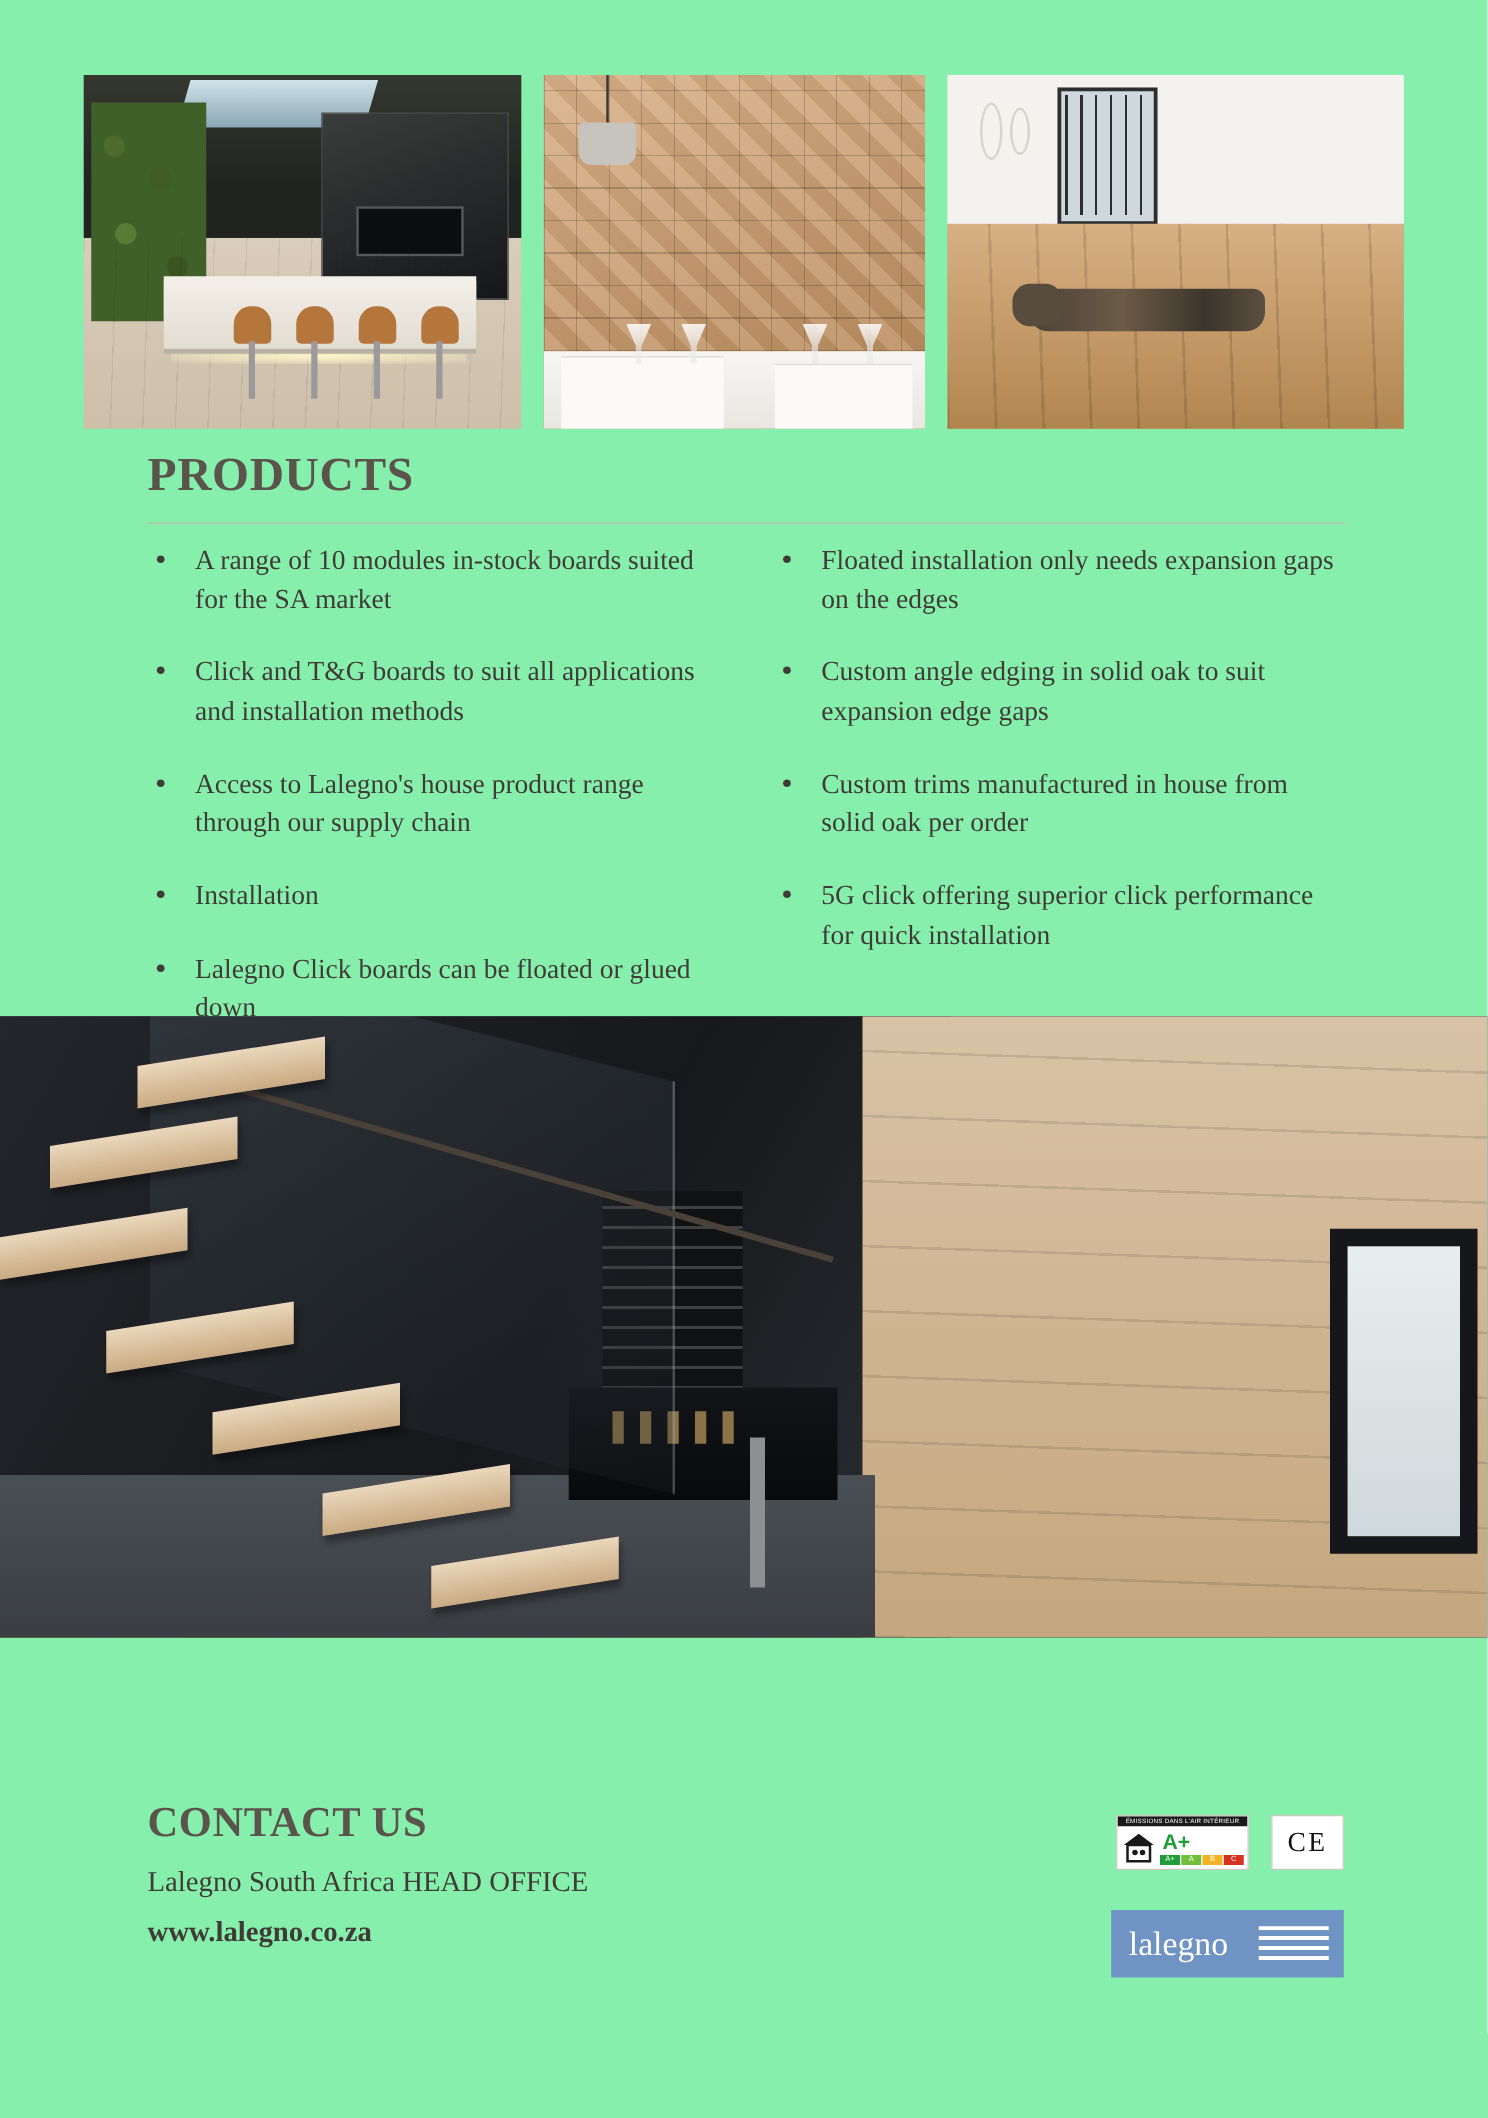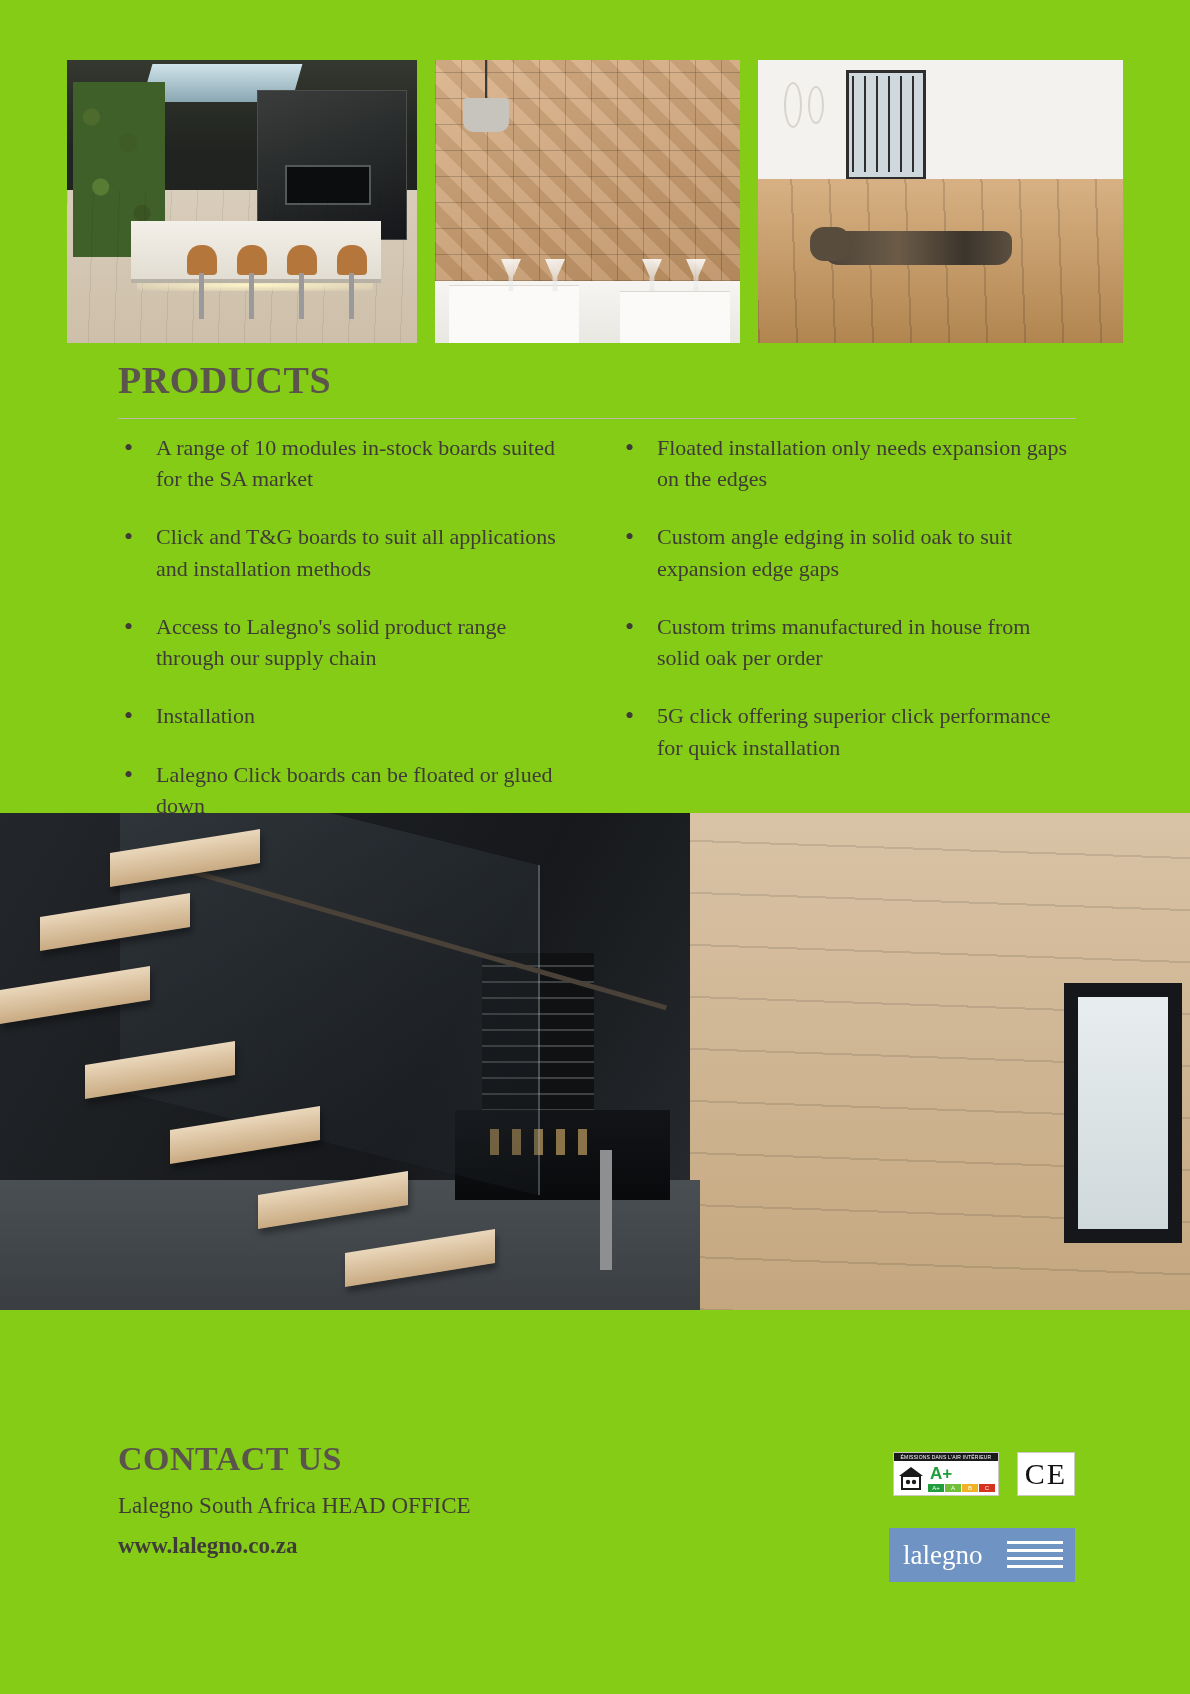--- a/index.html
+++ b/index.html
@@ -7,21 +7,21 @@
     width: 1190px;
     height: 1694px;
     background: #f0efed;
     font-family: "Liberation Serif", serif;
     overflow: hidden;
   }
   .page {
     position: relative;
     width: 1190px;
     height: 1694px;
-    background: #84cc16;
+    background: #86efac;
   }
 
   
   .top-strip {
     position: absolute;
     top: 60px;
     left: 67px;
     width: 1056px;
     height: 283px;
     display: flex;
@@ -304,21 +304,21 @@
     font-family: "Liberation Sans", sans-serif; text-align: left; padding-left: 2px;
   }
   .grade-scale { display: flex; gap: 1px; margin-top: 2px; }
   .grade-scale span {
     flex: 1; font-size: 6px; color: #fff; text-align: center;
     font-family: "Liberation Sans", sans-serif; line-height: 8px;
   }
   .ce {
     width: 58px; height: 44px; background: #fff; border: 1px solid #cdc8c0;
     display: flex; align-items: center; justify-content: center;
-    font-family: "Liberation Serif", serif; font-size: 30px; letter-spacing: 2px;
+    font-family: "Liberation Serif", serif; font-size: 22px; letter-spacing: 2px;
     color: #111;
   }
   .logo {
     position: absolute; top: 1528px; right: 115px;
     width: 186px; height: 54px; background: #6f93c2;
     display: flex; align-items: center; padding-left: 14px;
   }
   .logo-text {
     color: #fff; font-size: 27px; font-family: "Liberation Serif", serif;
   }
@@ -375,21 +375,21 @@
   </div>
 
   <h1 class="products-title">PRODUCTS</h1>
   <div class="rule"></div>
 
   <div class="cols">
     <div class="col">
       <ul class="bullets">
         <li>A range of 10 modules in-stock boards suited for the SA market</li>
         <li>Click and T&amp;G boards to suit all applications and installation methods</li>
-        <li>Access to Lalegno's solid product range through our supply chain</li>
+        <li>Access to Lalegno's house product range through our supply chain</li>
         <li>Installation</li>
         <li>Lalegno Click boards can be floated or glued down</li>
       </ul>
     </div>
     <div class="col">
       <ul class="bullets">
         <li>Floated installation only needs expansion gaps on the edges</li>
         <li>Custom angle edging in solid oak to suit expansion edge gaps</li>
         <li>Custom trims manufactured in house from solid oak per order</li>
         <li>5G click offering superior click performance for quick installation</li>

